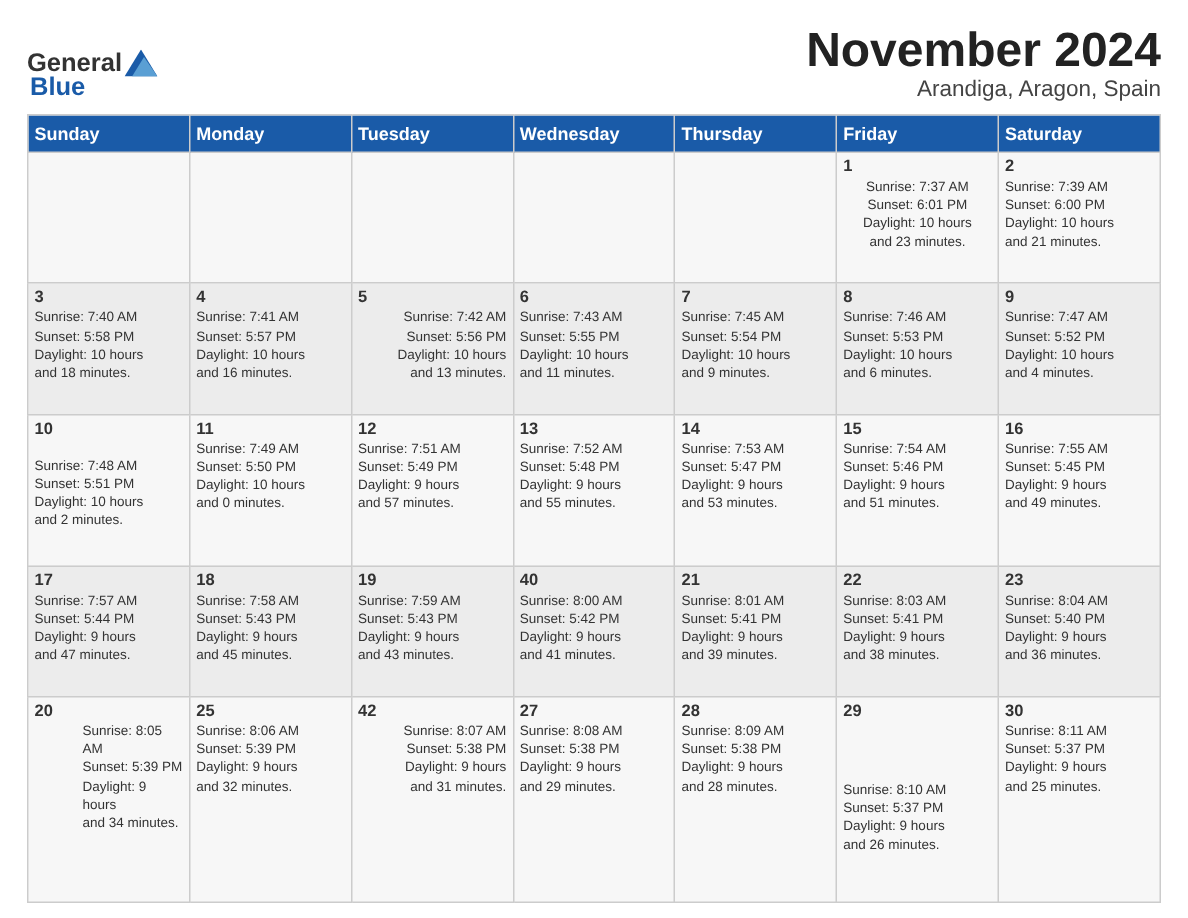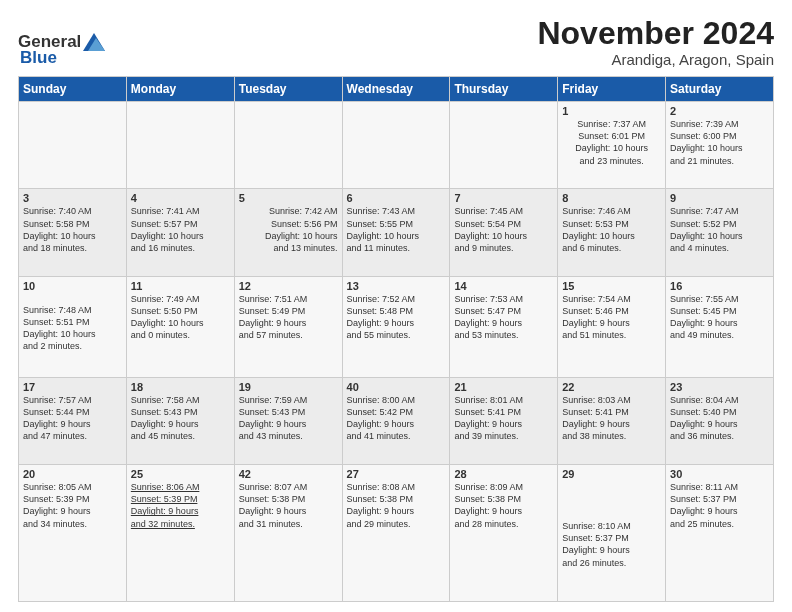--- a/index.html
+++ b/index.html
@@ -291,35 +291,35 @@
             <span class="day-num">23</span>
             <div class="day-info" style="white-space: pre-line;">Sunrise: 8:04 AM
 Sunset: 5:40 PM
 Daylight: 9 hours
 and 36 minutes.</div>
           </td>
         </tr>
         <tr>
           <td>
             <span class="day-num">20</span>
-            <div class="day-info" style="white-space: pre-line;">Sunrise: 8:05 AM
+            <div class="day-info" style="white-space: pre-line; margin-left: 32px;">Sunrise: 8:05 AM
 Sunset: 5:39 PM
 Daylight: 9 hours
 and 34 minutes.</div>
           </td>
           <td>
             <span class="day-num">25</span>
-            <div class="day-info" style="white-space: pre-line; text-decoration: underline;">Sunrise: 8:06 AM
+            <div class="day-info" style="white-space: pre-line;">Sunrise: 8:06 AM
 Sunset: 5:39 PM
 Daylight: 9 hours
 and 32 minutes.</div>
           </td>
           <td>
             <span class="day-num">42</span>
-            <div class="day-info" style="white-space: pre-line;">Sunrise: 8:07 AM
+            <div class="day-info" style="white-space: pre-line; text-align: right;">Sunrise: 8:07 AM
 Sunset: 5:38 PM
 Daylight: 9 hours
 and 31 minutes.</div>
           </td>
           <td>
             <span class="day-num">27</span>
             <div class="day-info" style="white-space: pre-line;">Sunrise: 8:08 AM
 Sunset: 5:38 PM
 Daylight: 9 hours
 and 29 minutes.</div>

